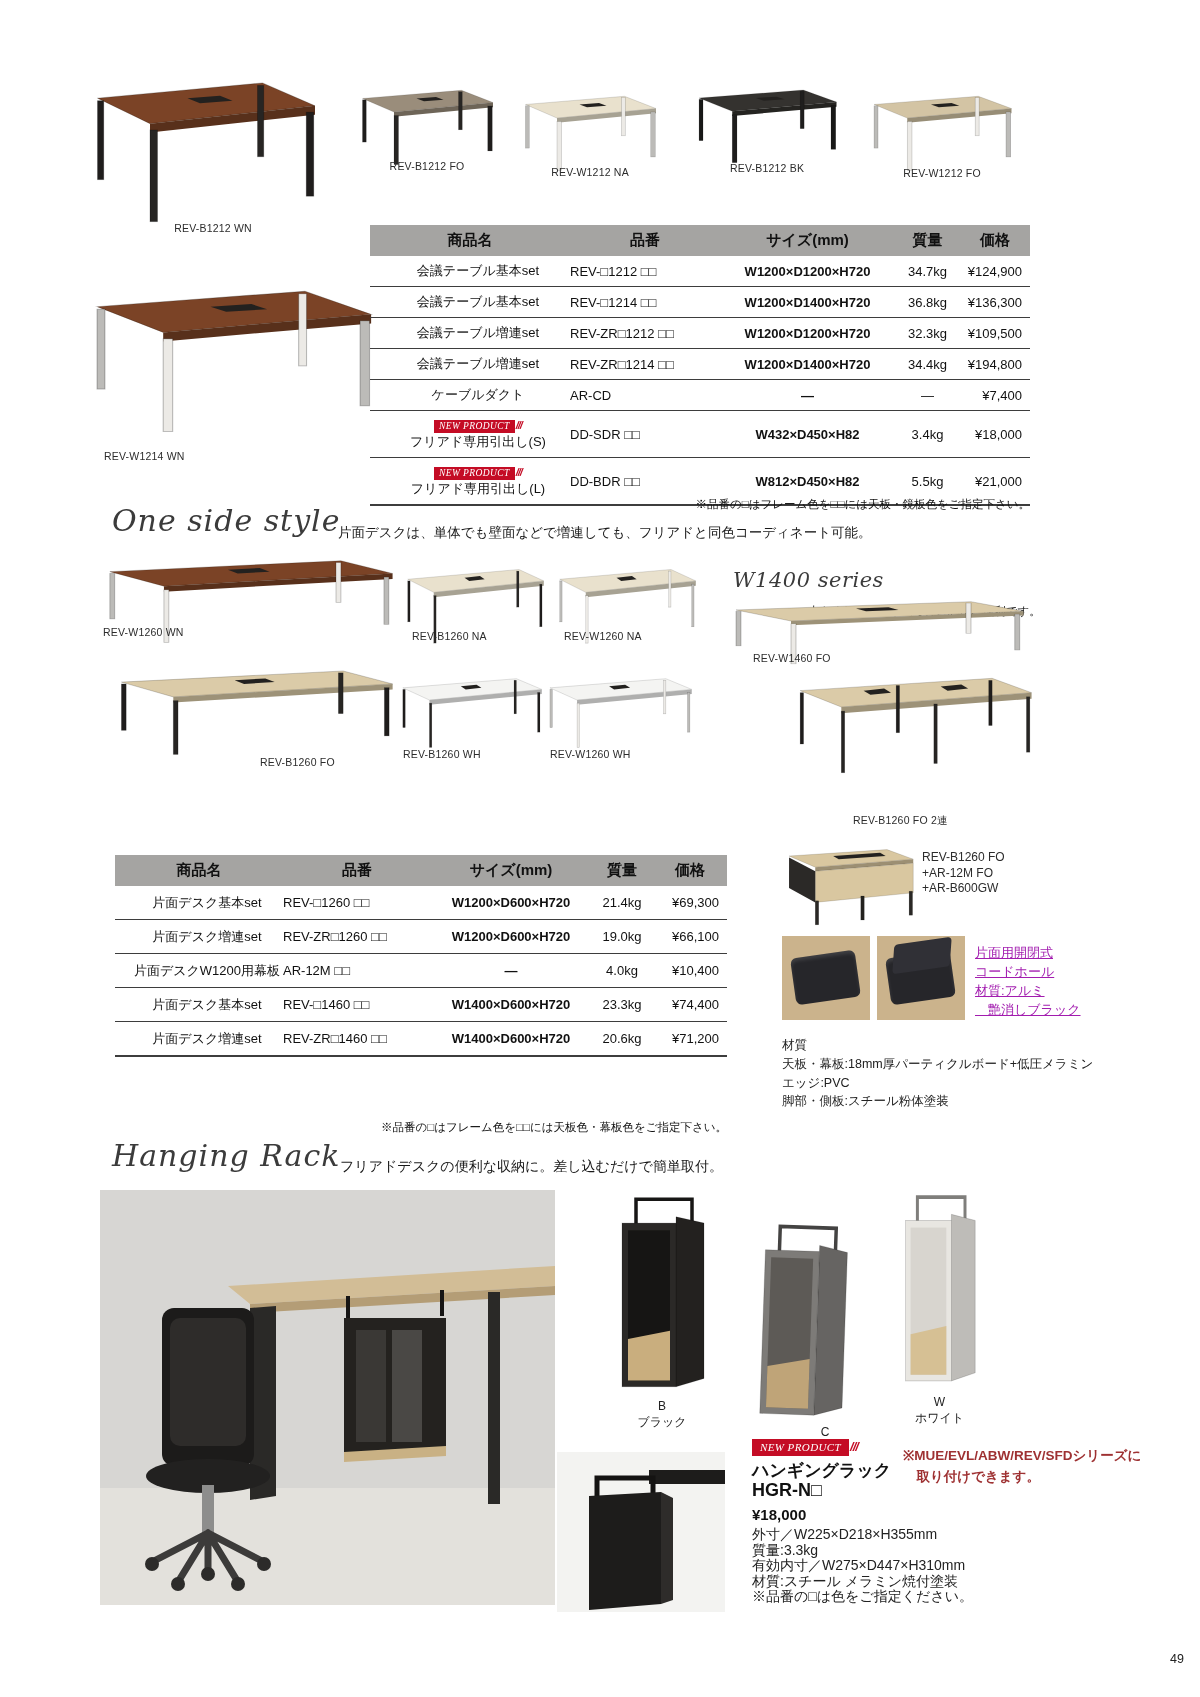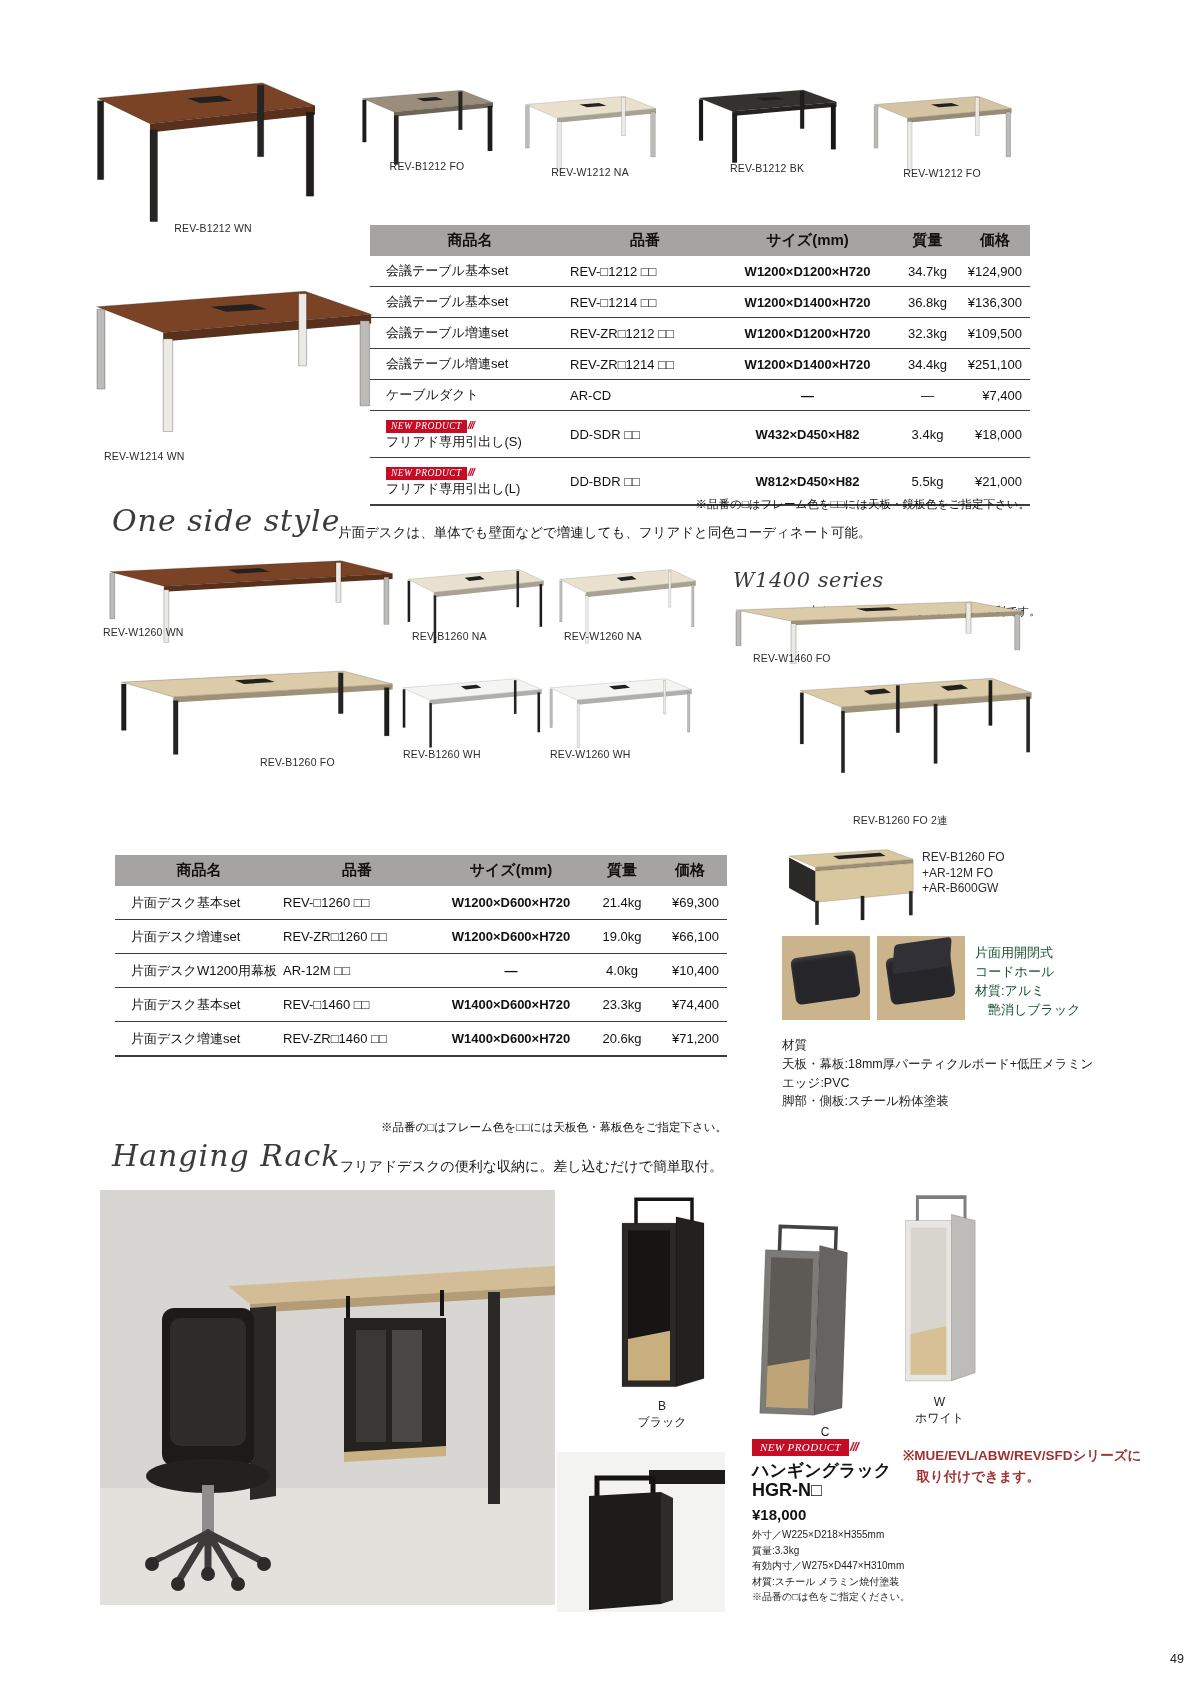--- a/index.html
+++ b/index.html
@@ -11,51 +11,51 @@
   .cap{position:absolute;font-size:10.5px;color:#2c2c2c;letter-spacing:.2px;white-space:nowrap;}
   .cap.center{text-align:center;}
   
   .spec-table{position:absolute;border-collapse:collapse;table-layout:fixed;font-size:13px;color:#111;}
   .spec-table thead th{background:var(--header-gray,#a5a4a2);font-weight:600;font-size:15px;
         padding:6px 12px;text-align:center;}
   .spec-table tbody td{padding:6px 0;vertical-align:middle;}
   .t2 tbody td{padding:7.5px 0;}
   .spec-table tbody tr{border-bottom:1px solid #3d3d3d;}
   .spec-table tbody tr:last-child{border-bottom:2px solid #3d3d3d;}
-  td.c-name{text-align:left;padding-left:16px !important;}
+  td.c-name{text-align:center;padding-left:16px !important;}
   td.c-code{text-align:left;}
   td.c-size{text-align:center;font-weight:bold;}
   td.c-wt{text-align:center;}
   td.c-price{text-align:right;padding-right:8px !important;}
   .badge{display:inline-block;background:var(--badge-red,#c40c25);color:#fff;font-size:9.5px;
         font-style:italic;font-family:"Liberation Serif",serif;padding:1px 5px 2px;letter-spacing:.4px;}
   .badge-slash{color:var(--badge-red,#c40c25);font-weight:bold;font-style:italic;font-size:11px;
         letter-spacing:-1px;margin-left:1px;}
   .footnote{position:absolute;font-size:11.5px;color:#111;text-align:right;margin-top:8px;}
   .sec-title{position:absolute;font-family:"DejaVu Serif",serif;font-style:italic;font-weight:normal;
         font-size:30px;color:#3b3b3b;letter-spacing:1px;white-space:nowrap;}
   .sec-lead{position:absolute;font-family:"Liberation Serif",serif;font-size:13.5px;color:#191919;
         white-space:nowrap;}
   .sub-title{position:absolute;font-family:"DejaVu Serif",serif;font-style:italic;font-size:21px;
         color:#3b3b3b;letter-spacing:.5px;white-space:nowrap;}
   .sub-lead{position:absolute;font-family:"Liberation Serif",serif;font-size:11.5px;color:#222;white-space:nowrap;}
   .prelines{white-space:pre-line;}
   .combo-cap{position:absolute;font-size:12px;line-height:1.3;color:#2c2c2c;}
-  .cord-cap{position:absolute;font-size:13px;line-height:1.45;color:#14532d;}
+  .cord-cap{position:absolute;font-size:13px;line-height:1.45;color:#a21caf;text-decoration:underline;}
   .mat-cap{position:absolute;font-size:12.5px;line-height:1.5;color:#222;}
   .cord-box{position:absolute;background:#cbb38c;overflow:hidden;}
   .cord-inner{position:absolute;left:12%;top:22%;width:74%;height:56%;background:#26262a;border-radius:6px;
         transform:rotate(-8deg);box-shadow:inset 0 3px 4px rgba(255,255,255,.12);}
   .cord-lid{position:absolute;left:18%;top:6%;width:66%;height:34%;background:#303036;border-radius:4px;
         transform:rotate(-8deg) skewX(-12deg);}
   .rack-cap{position:absolute;font-size:12px;line-height:16px;text-align:center;color:#222;}
   .hg-name{position:absolute;font-size:17px;font-weight:bold;color:#111;white-space:nowrap;}
   .hg-code{position:absolute;font-size:18px;font-weight:bold;color:#111;white-space:nowrap;}
   .hg-price{position:absolute;font-size:15px;font-weight:bold;color:#111;white-space:nowrap;}
-  .hg-specs{position:absolute;font-size:10px;line-height:15.5px;color:#222;white-space:nowrap;}
+  .hg-specs{position:absolute;font-size:14px;line-height:15.5px;color:#222;white-space:nowrap;}
   .hg-note{position:absolute;font-size:13.5px;line-height:1.55;font-weight:600;
         color:var(--note-red,#9e3132);}
   .pagenum{position:absolute;font-size:12.5px;color:#222;text-align:right;}
 </style>
 </head>
 <body>
 
 <div id="page">
 
   <div class="photo" style="left:80px;top:60px;width:250px;height:168px">
@@ -173,21 +173,21 @@
         <td class="c-code">REV-ZR□1212 □□</td>
         <td class="c-size">W1200×D1200×H720</td>
         <td class="c-wt">32.3kg</td>
         <td class="c-price">¥109,500</td>
       </tr>
       <tr>
         <td class="c-name">会議テーブル増連set</td>
         <td class="c-code">REV-ZR□1214 □□</td>
         <td class="c-size">W1200×D1400×H720</td>
         <td class="c-wt">34.4kg</td>
-        <td class="c-price">¥251,100</td>
+        <td class="c-price">¥194,800</td>
       </tr>
       <tr>
         <td class="c-name">ケーブルダクト</td>
         <td class="c-code">AR-CD</td>
         <td class="c-size">—</td>
         <td class="c-wt">—</td>
         <td class="c-price">¥7,400</td>
       </tr>
       <tr>
         <td class="c-name">

